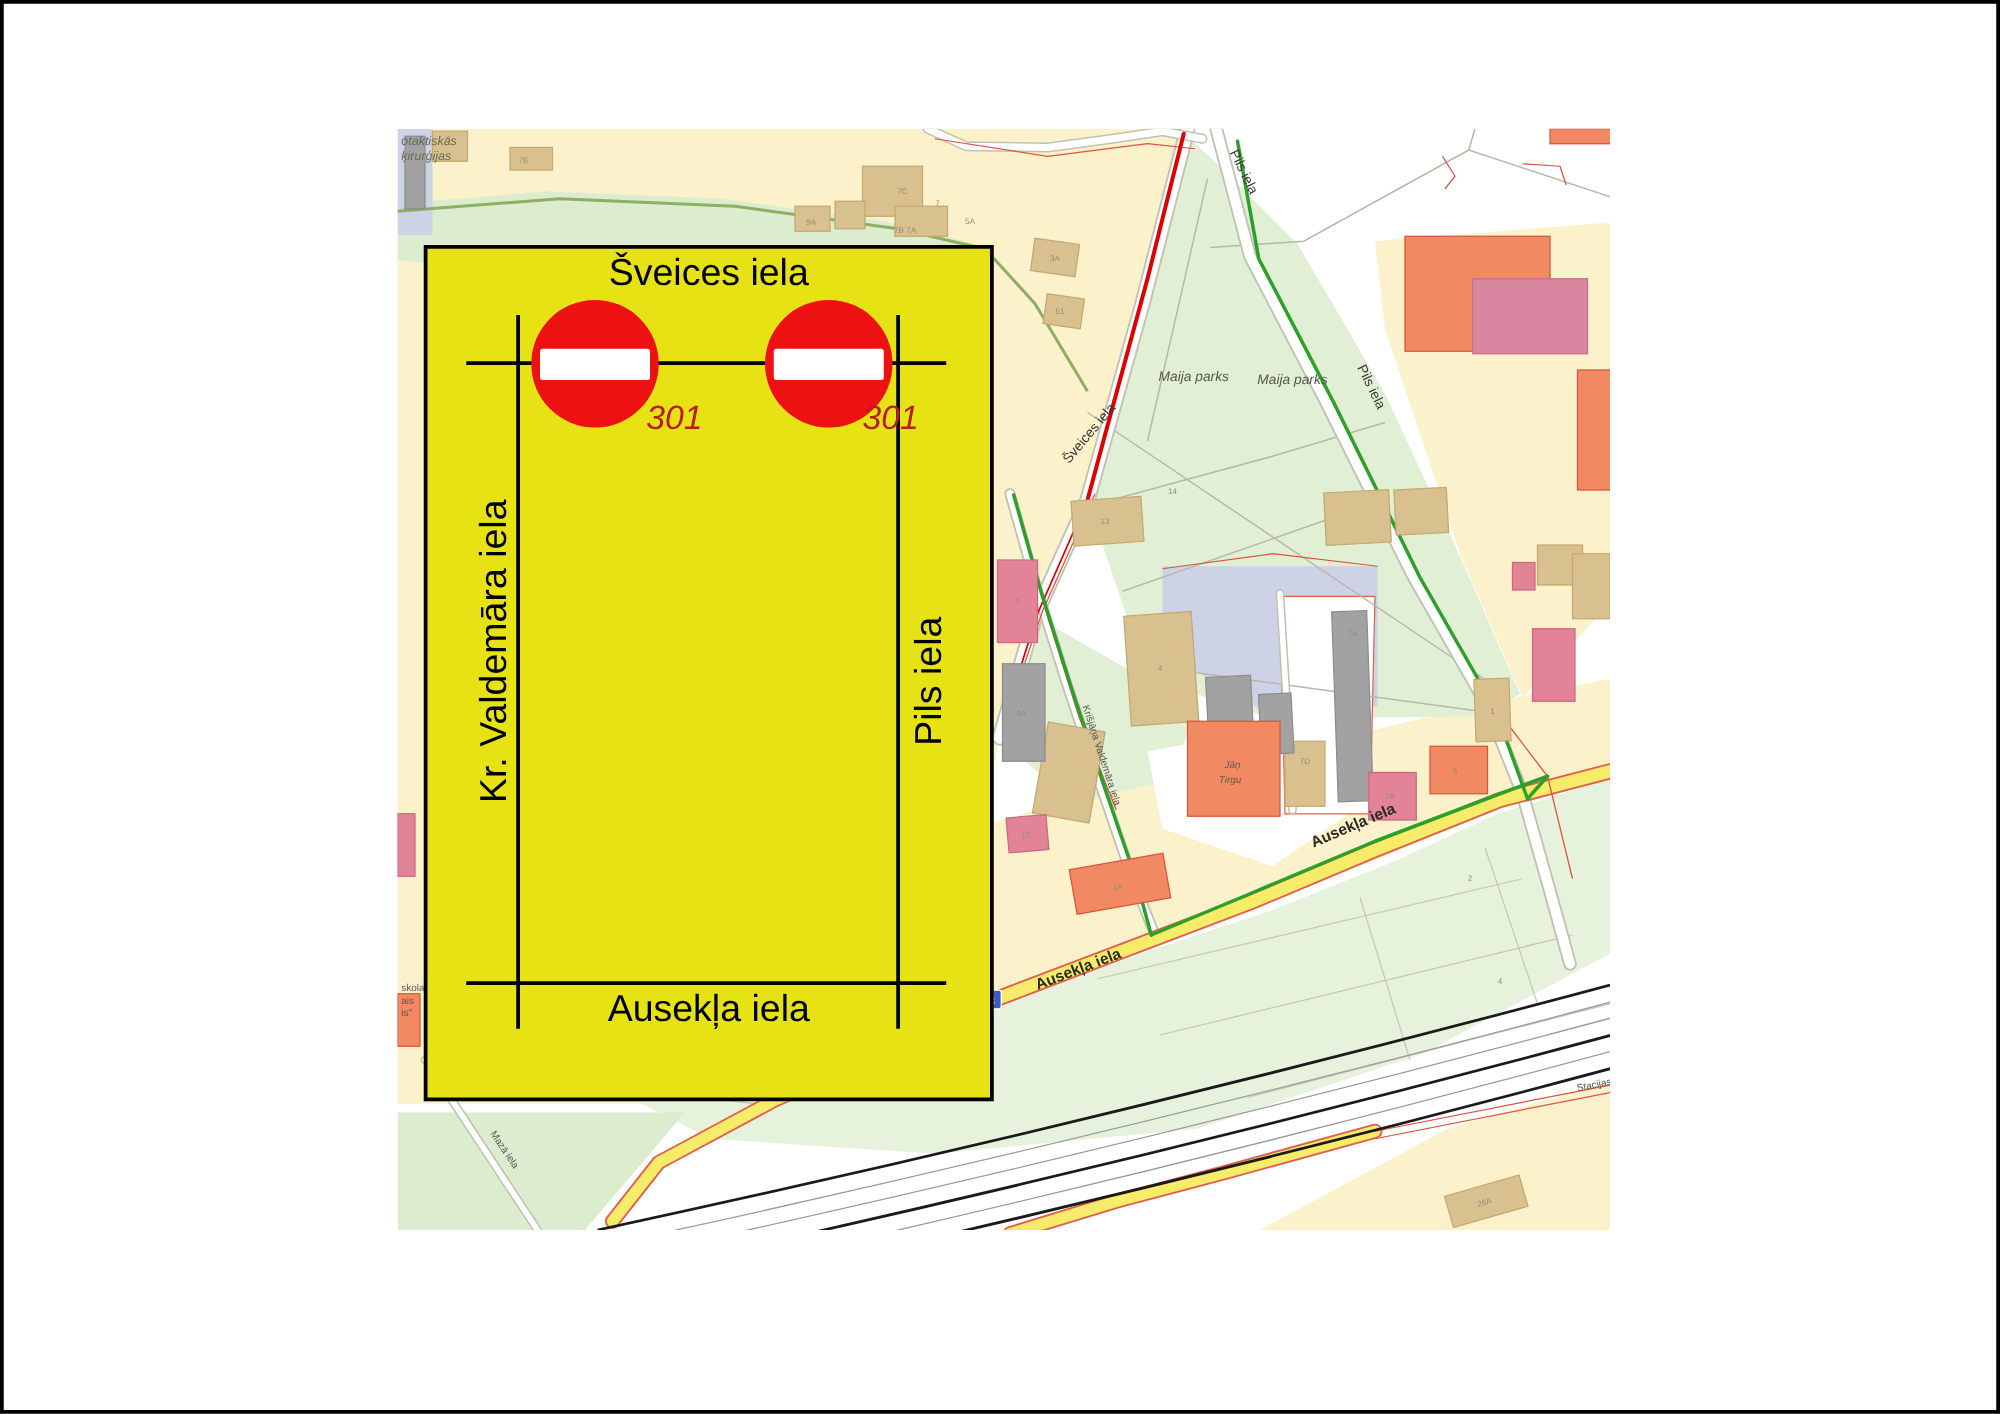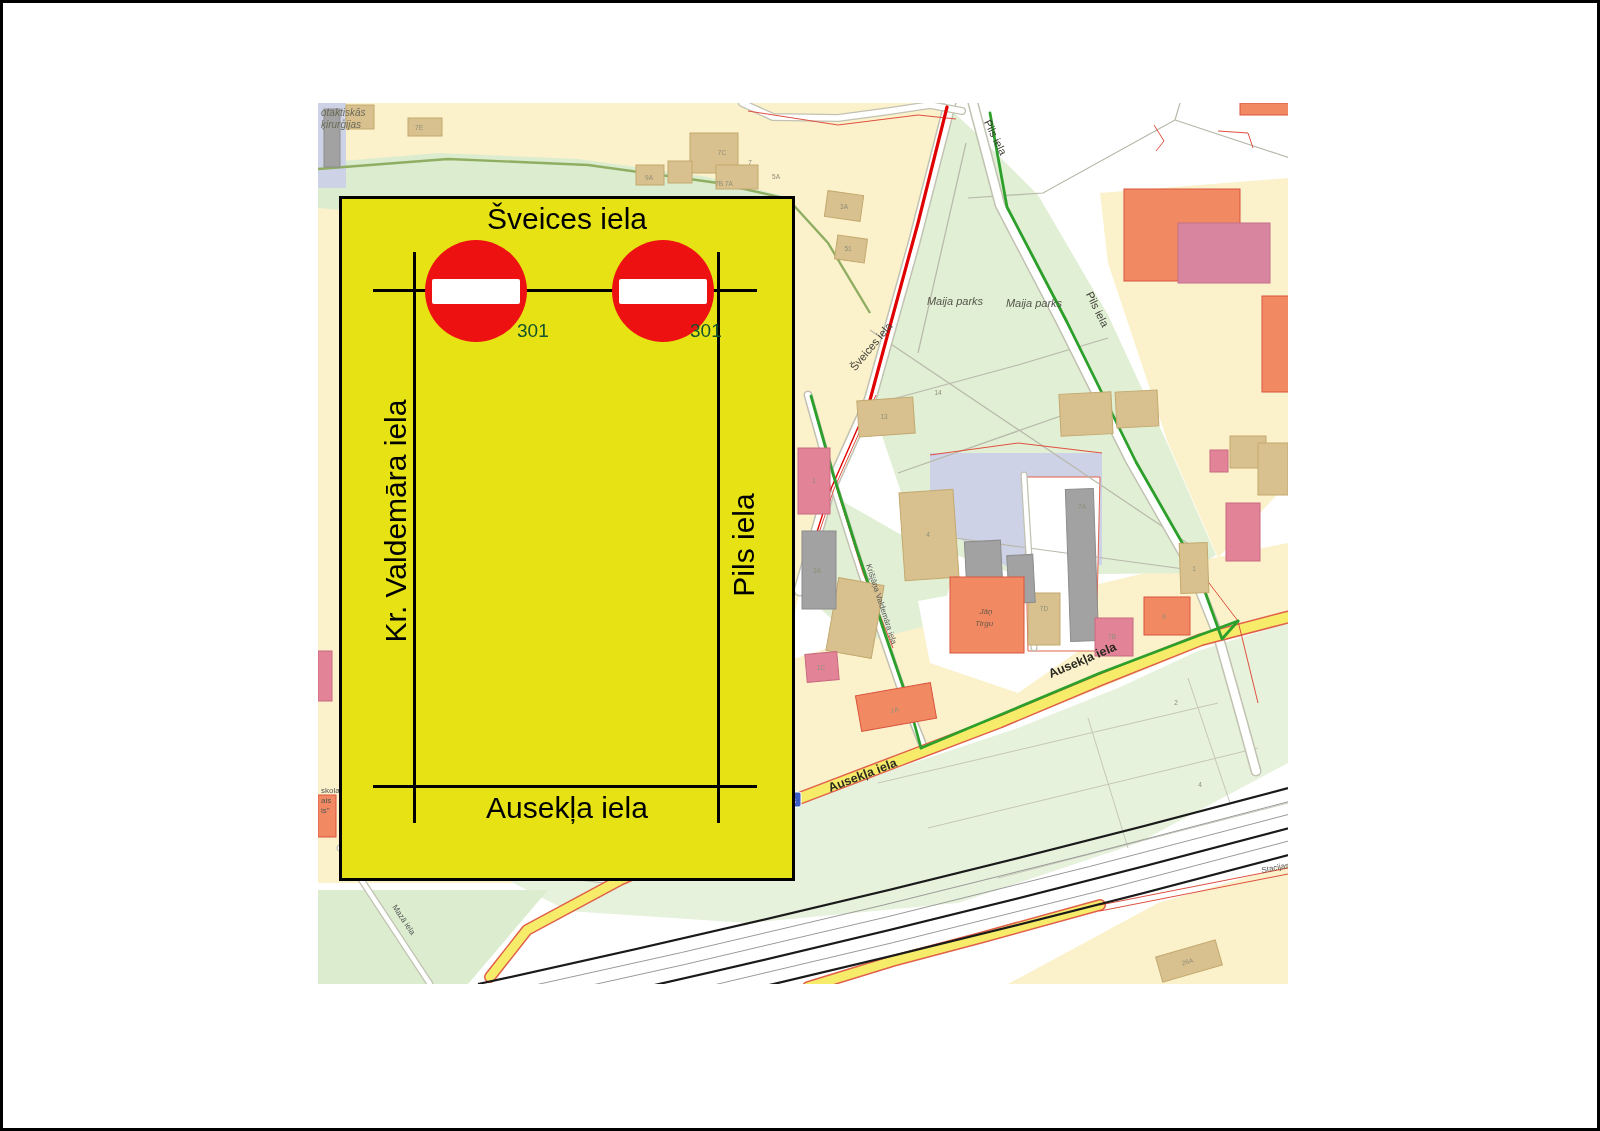--- a/index.html
+++ b/index.html
@@ -20,21 +20,21 @@
   .lbl-topleft{fill:#6a6a58;font-size:10px;font-style:italic;}
   
   .ybox{
     position:absolute;left:339px;top:196px;width:456px;height:685px;
     background:#e6e214;border:3px solid #000;box-sizing:border-box;
   }
   .dline{position:absolute;background:#000;}
   .sign{position:absolute;width:102px;height:102px;border-radius:50%;
     background:#ee1111;display:flex;align-items:center;justify-content:center;}
   .sign .bar{width:88px;height:25px;background:#fff;border-radius:2px;}
-  .code{position:absolute;font-size:19px;color:#14532d;line-height:1;}
+  .code{position:absolute;font-size:27px;color:#b91c1c;line-height:1;font-style:italic;}
   .ytitle{position:absolute;top:3px;left:0;width:100%;text-align:center;
     font-size:30px;color:#000;white-space:nowrap;}
   .ybottom{position:absolute;top:592px;left:0;width:100%;text-align:center;
     font-size:30px;color:#000;white-space:nowrap;}
   .vlabel{position:absolute;font-size:30px;color:#000;white-space:nowrap;
     transform:translate(-50%,-50%) rotate(-90deg);}
 </style>
 </head>
 <body>
 

